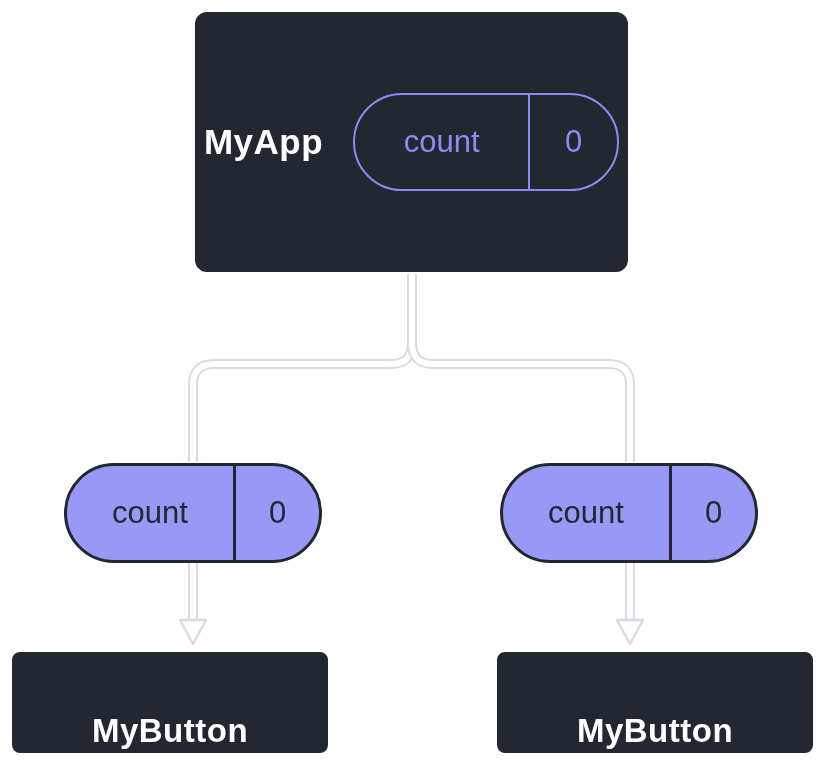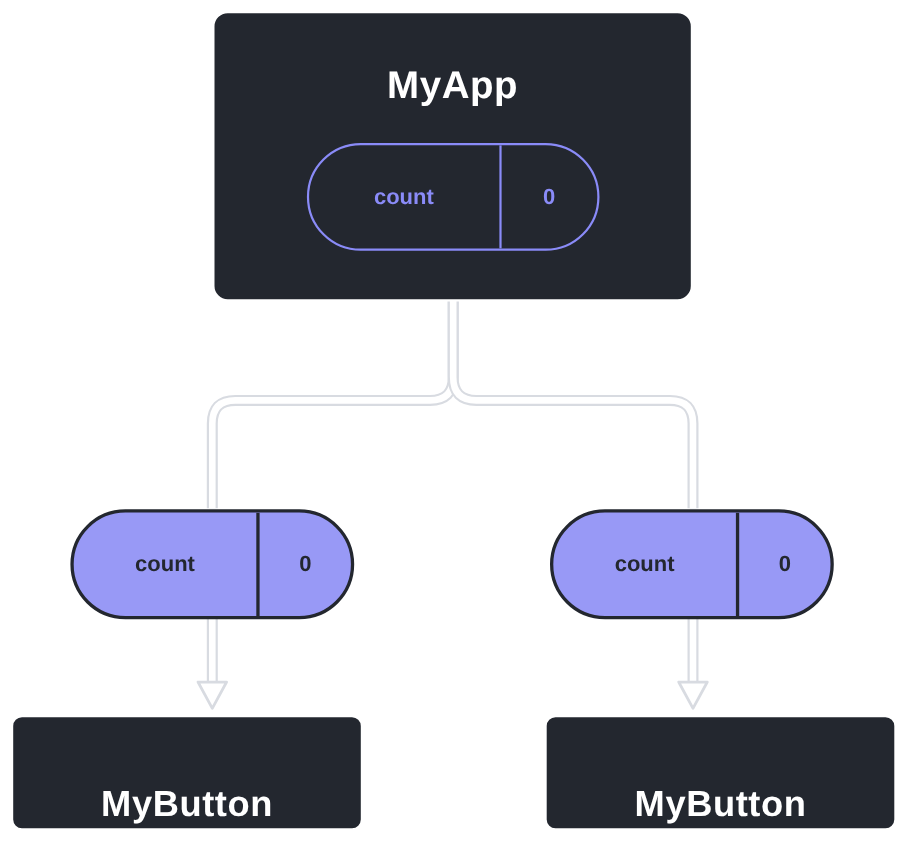--- a/index.html
+++ b/index.html
@@ -53,21 +53,21 @@
     border:2px solid #FFFFFF;
     box-sizing:border-box;
     z-index:1;
     color:var(--node-text);
   }
   .node-root{
     left:193px; top:10px;
     width:437px; height:264px;
     border-radius:14px;
     display:flex;
-    flex-direction:column;
+    flex-direction:row;
     align-items:center;
     justify-content:center;
     gap:30px;
   }
   .node-title{
     font-size:35px;
     font-weight:bold;
     line-height:44px;
     letter-spacing:0.5px;
   }
@@ -75,22 +75,21 @@
     display:flex;
     align-items:stretch;
     box-sizing:border-box;
     border-radius:60px;
     overflow:hidden;
   }
   .pill-name,.pill-value{
     display:flex;
     align-items:center;
     justify-content:center;
-    font-size:20px;
-    font-weight:bold;
+    font-size:31px;
   }
   .pill-name{flex:2;}
   .pill-value{flex:1;}
   .state-pill{
     width:266px;
     height:98px;
     border:2px solid var(--pill-accent);
     color:var(--pill-accent);
     background:transparent;
   }

